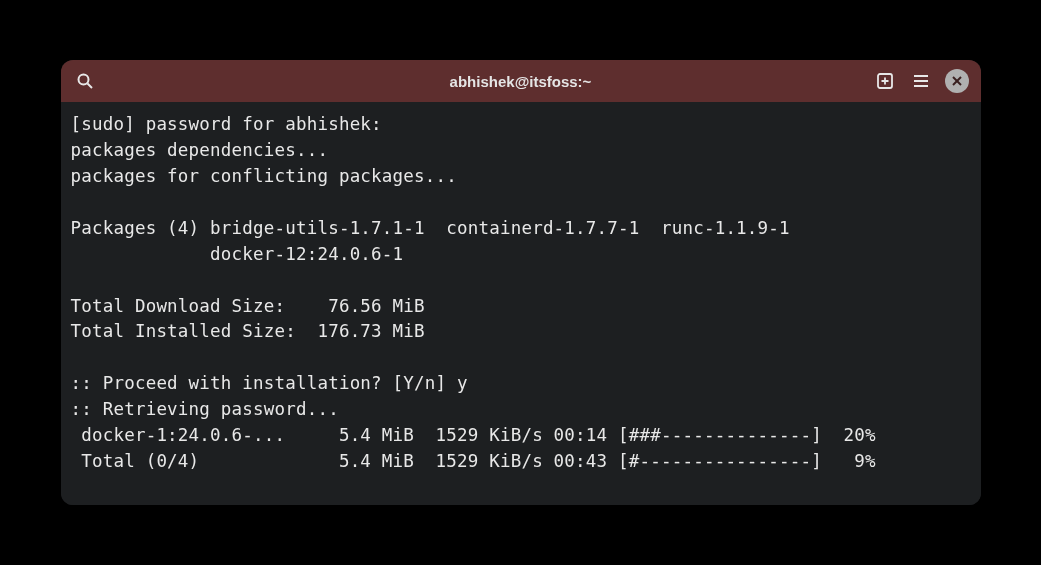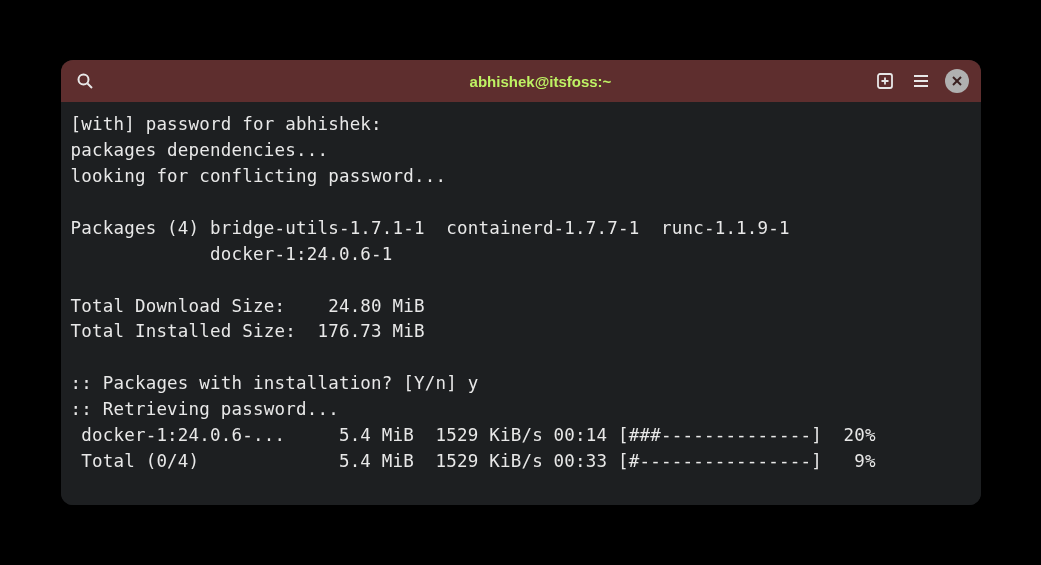--- a/index.html
+++ b/index.html
@@ -32,25 +32,24 @@
       position: relative;
     }
     .titlebar-left {
       display: flex;
       align-items: center;
     }
     .titlebar-title {
       position: absolute;
       left: 50%;
       transform: translateX(-50%);
-      color: #bef264;
+      color: #e5e5e5;
       font-family: -apple-system, BlinkMacSystemFont, 'Segoe UI', sans-serif;
       font-size: 15px;
       font-weight: 600;
-      margin-left: 20px;
     }
     .titlebar-right {
       margin-left: auto;
       display: flex;
       align-items: center;
       gap: 12px;
     }
     .icon-btn {
       width: 24px;
       height: 24px;
@@ -119,27 +118,27 @@
         </svg>
       </div>
       <div class="close-btn">
         <svg width="12" height="12" viewBox="0 0 12 12" stroke-width="2">
           <line x1="2" y1="2" x2="10" y2="10"></line>
           <line x1="10" y1="2" x2="2" y2="10"></line>
         </svg>
       </div>
     </div>
   </div>
-  <div class="terminal-body"><span>[with] password for abhishek:</span>
+  <div class="terminal-body"><span>[sudo] password for abhishek:</span>
 <span>packages dependencies...</span>
-<span>looking for conflicting password...</span>
+<span>packages for conflicting packages...</span>
 <span></span>
 <span>Packages (4) bridge-utils-1.7.1-1  containerd-1.7.7-1  runc-1.1.9-1</span>
-<span>             docker-1:24.0.6-1</span>
+<span>             docker-12:24.0.6-1</span>
 <span></span>
-<span>Total Download Size:    24.80 MiB</span>
+<span>Total Download Size:    76.56 MiB</span>
 <span>Total Installed Size:  176.73 MiB</span>
 <span></span>
-<span>:: Packages with installation? [Y/n] y</span>
+<span>:: Proceed with installation? [Y/n] y</span>
 <span>:: Retrieving password...</span>
 <span> docker-1:24.0.6-...     5.4 MiB  1529 KiB/s 00:14 [###--------------]  20%</span>
-<span> Total (0/4)             5.4 MiB  1529 KiB/s 00:33 [#----------------]   9%</span></div>
+<span> Total (0/4)             5.4 MiB  1529 KiB/s 00:43 [#----------------]   9%</span></div>
 </div>
 
 </body></html>

